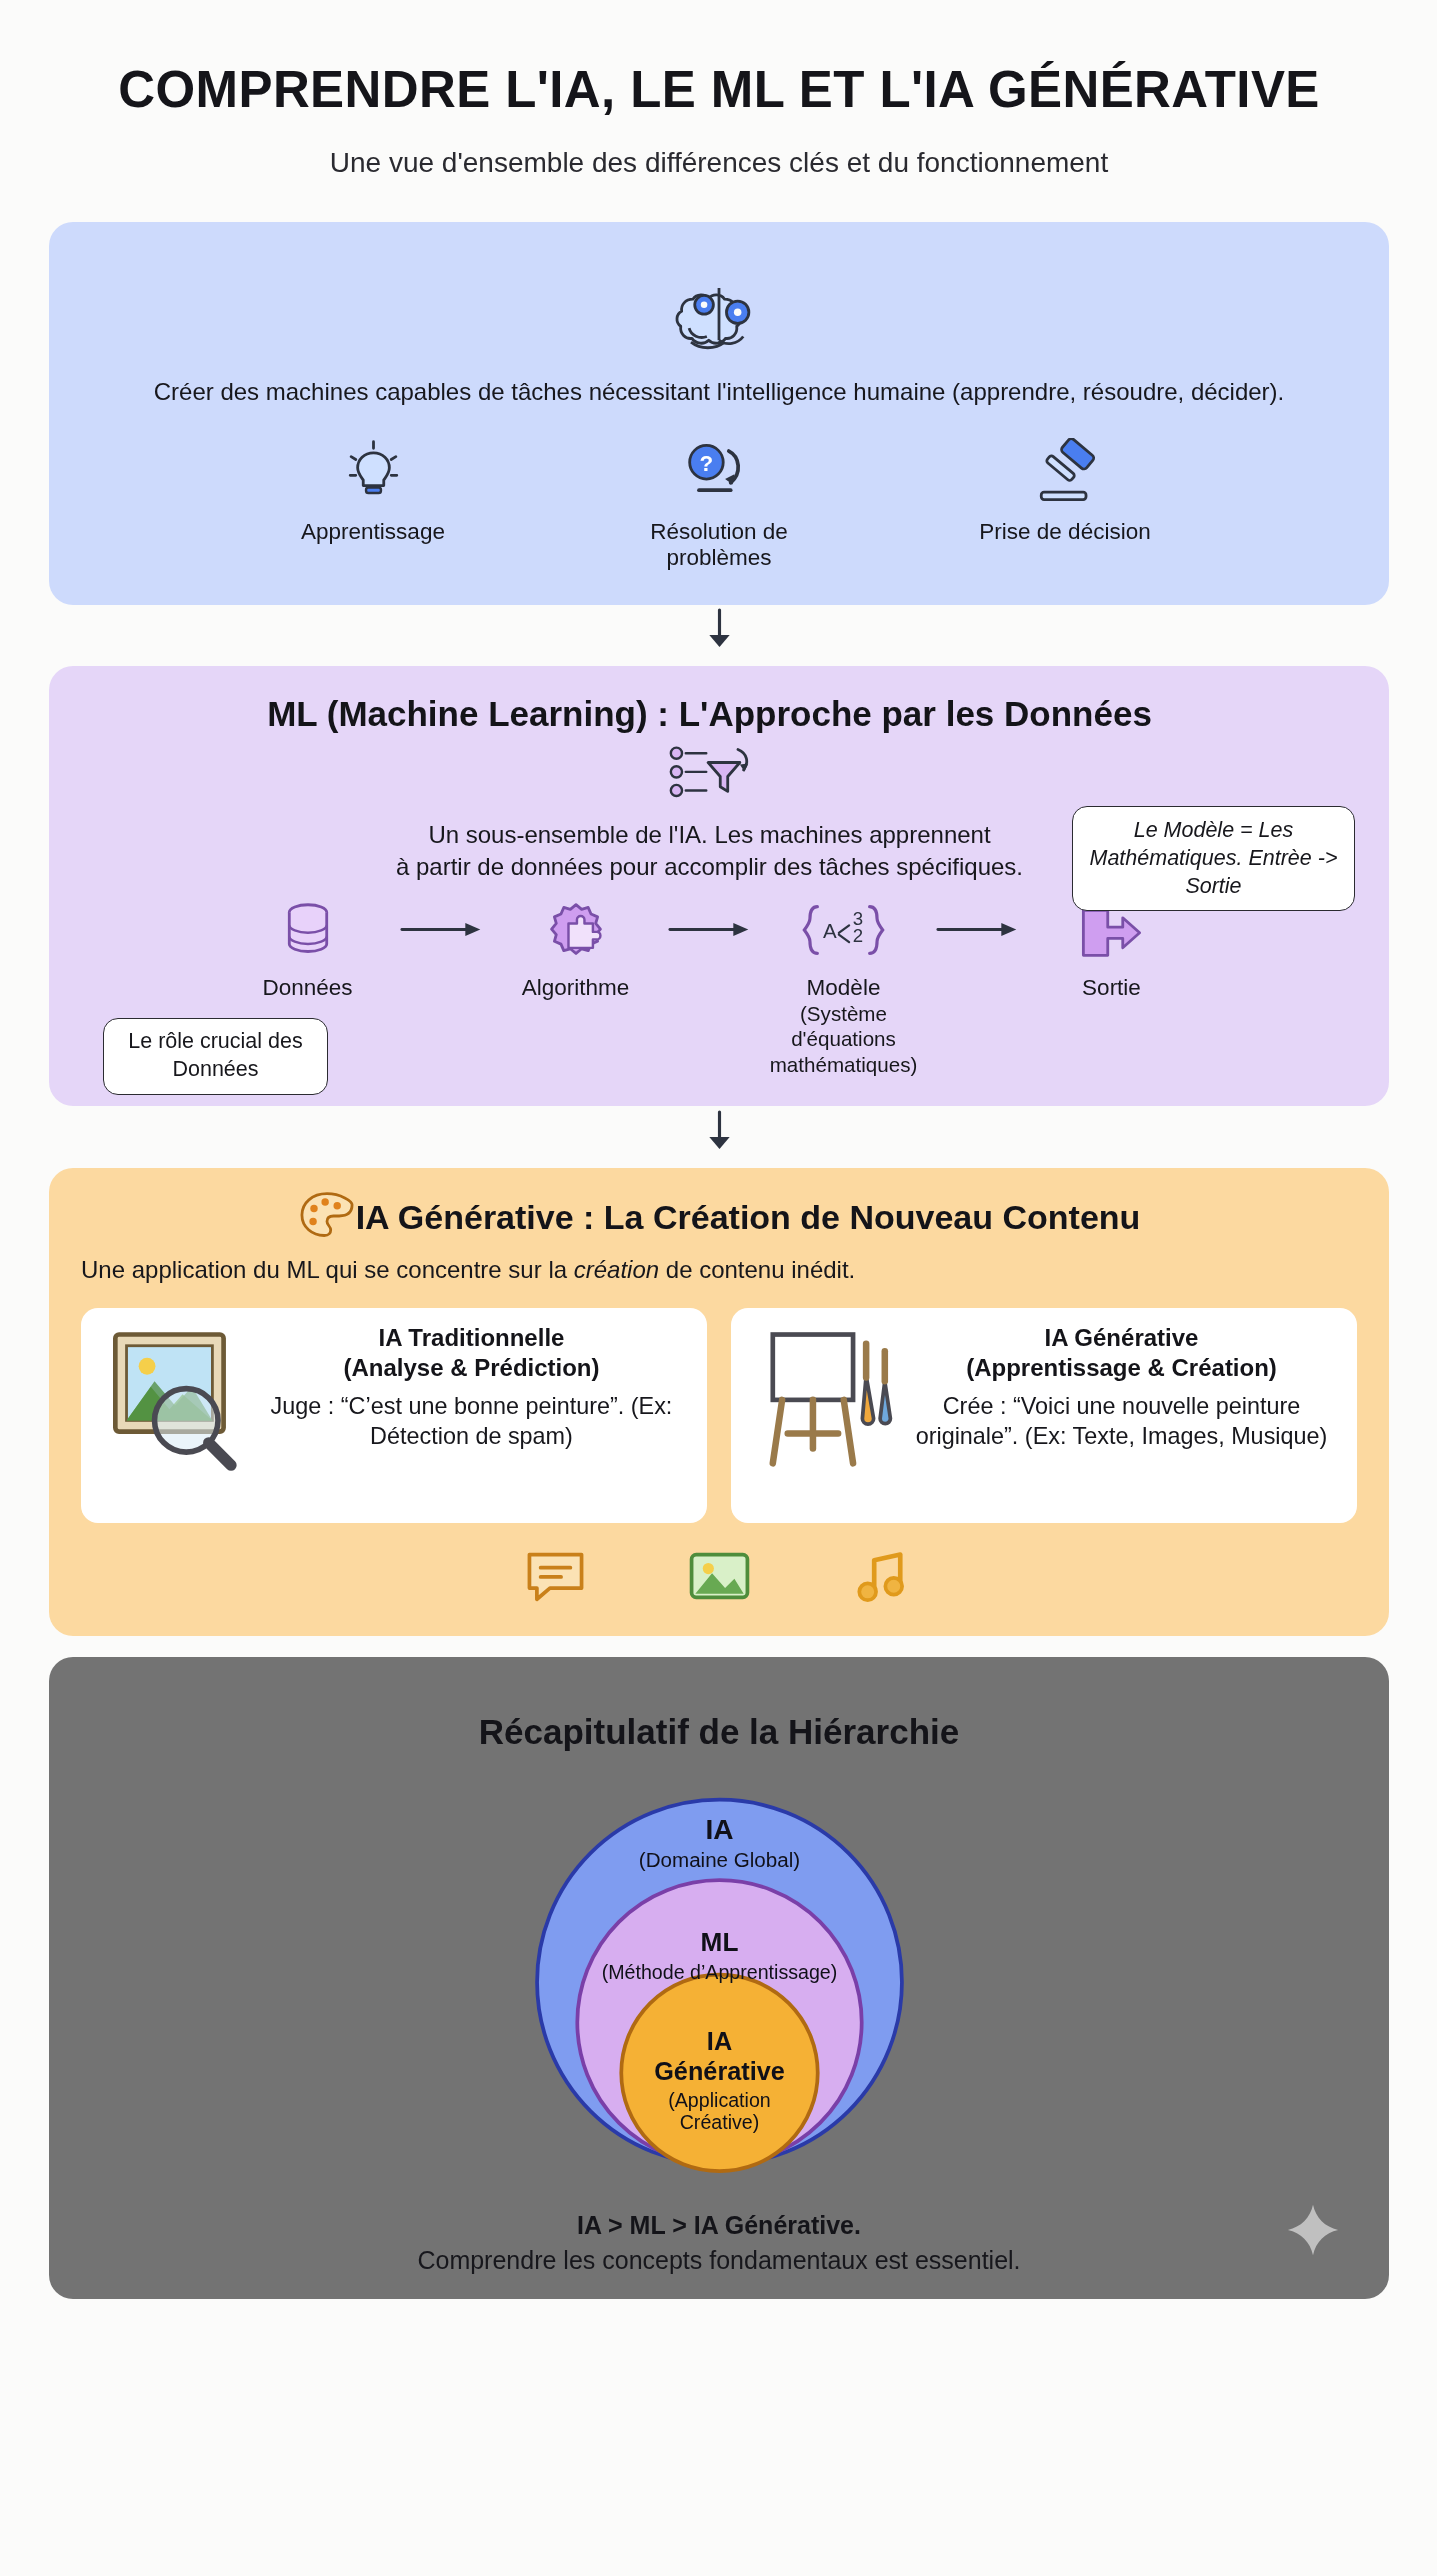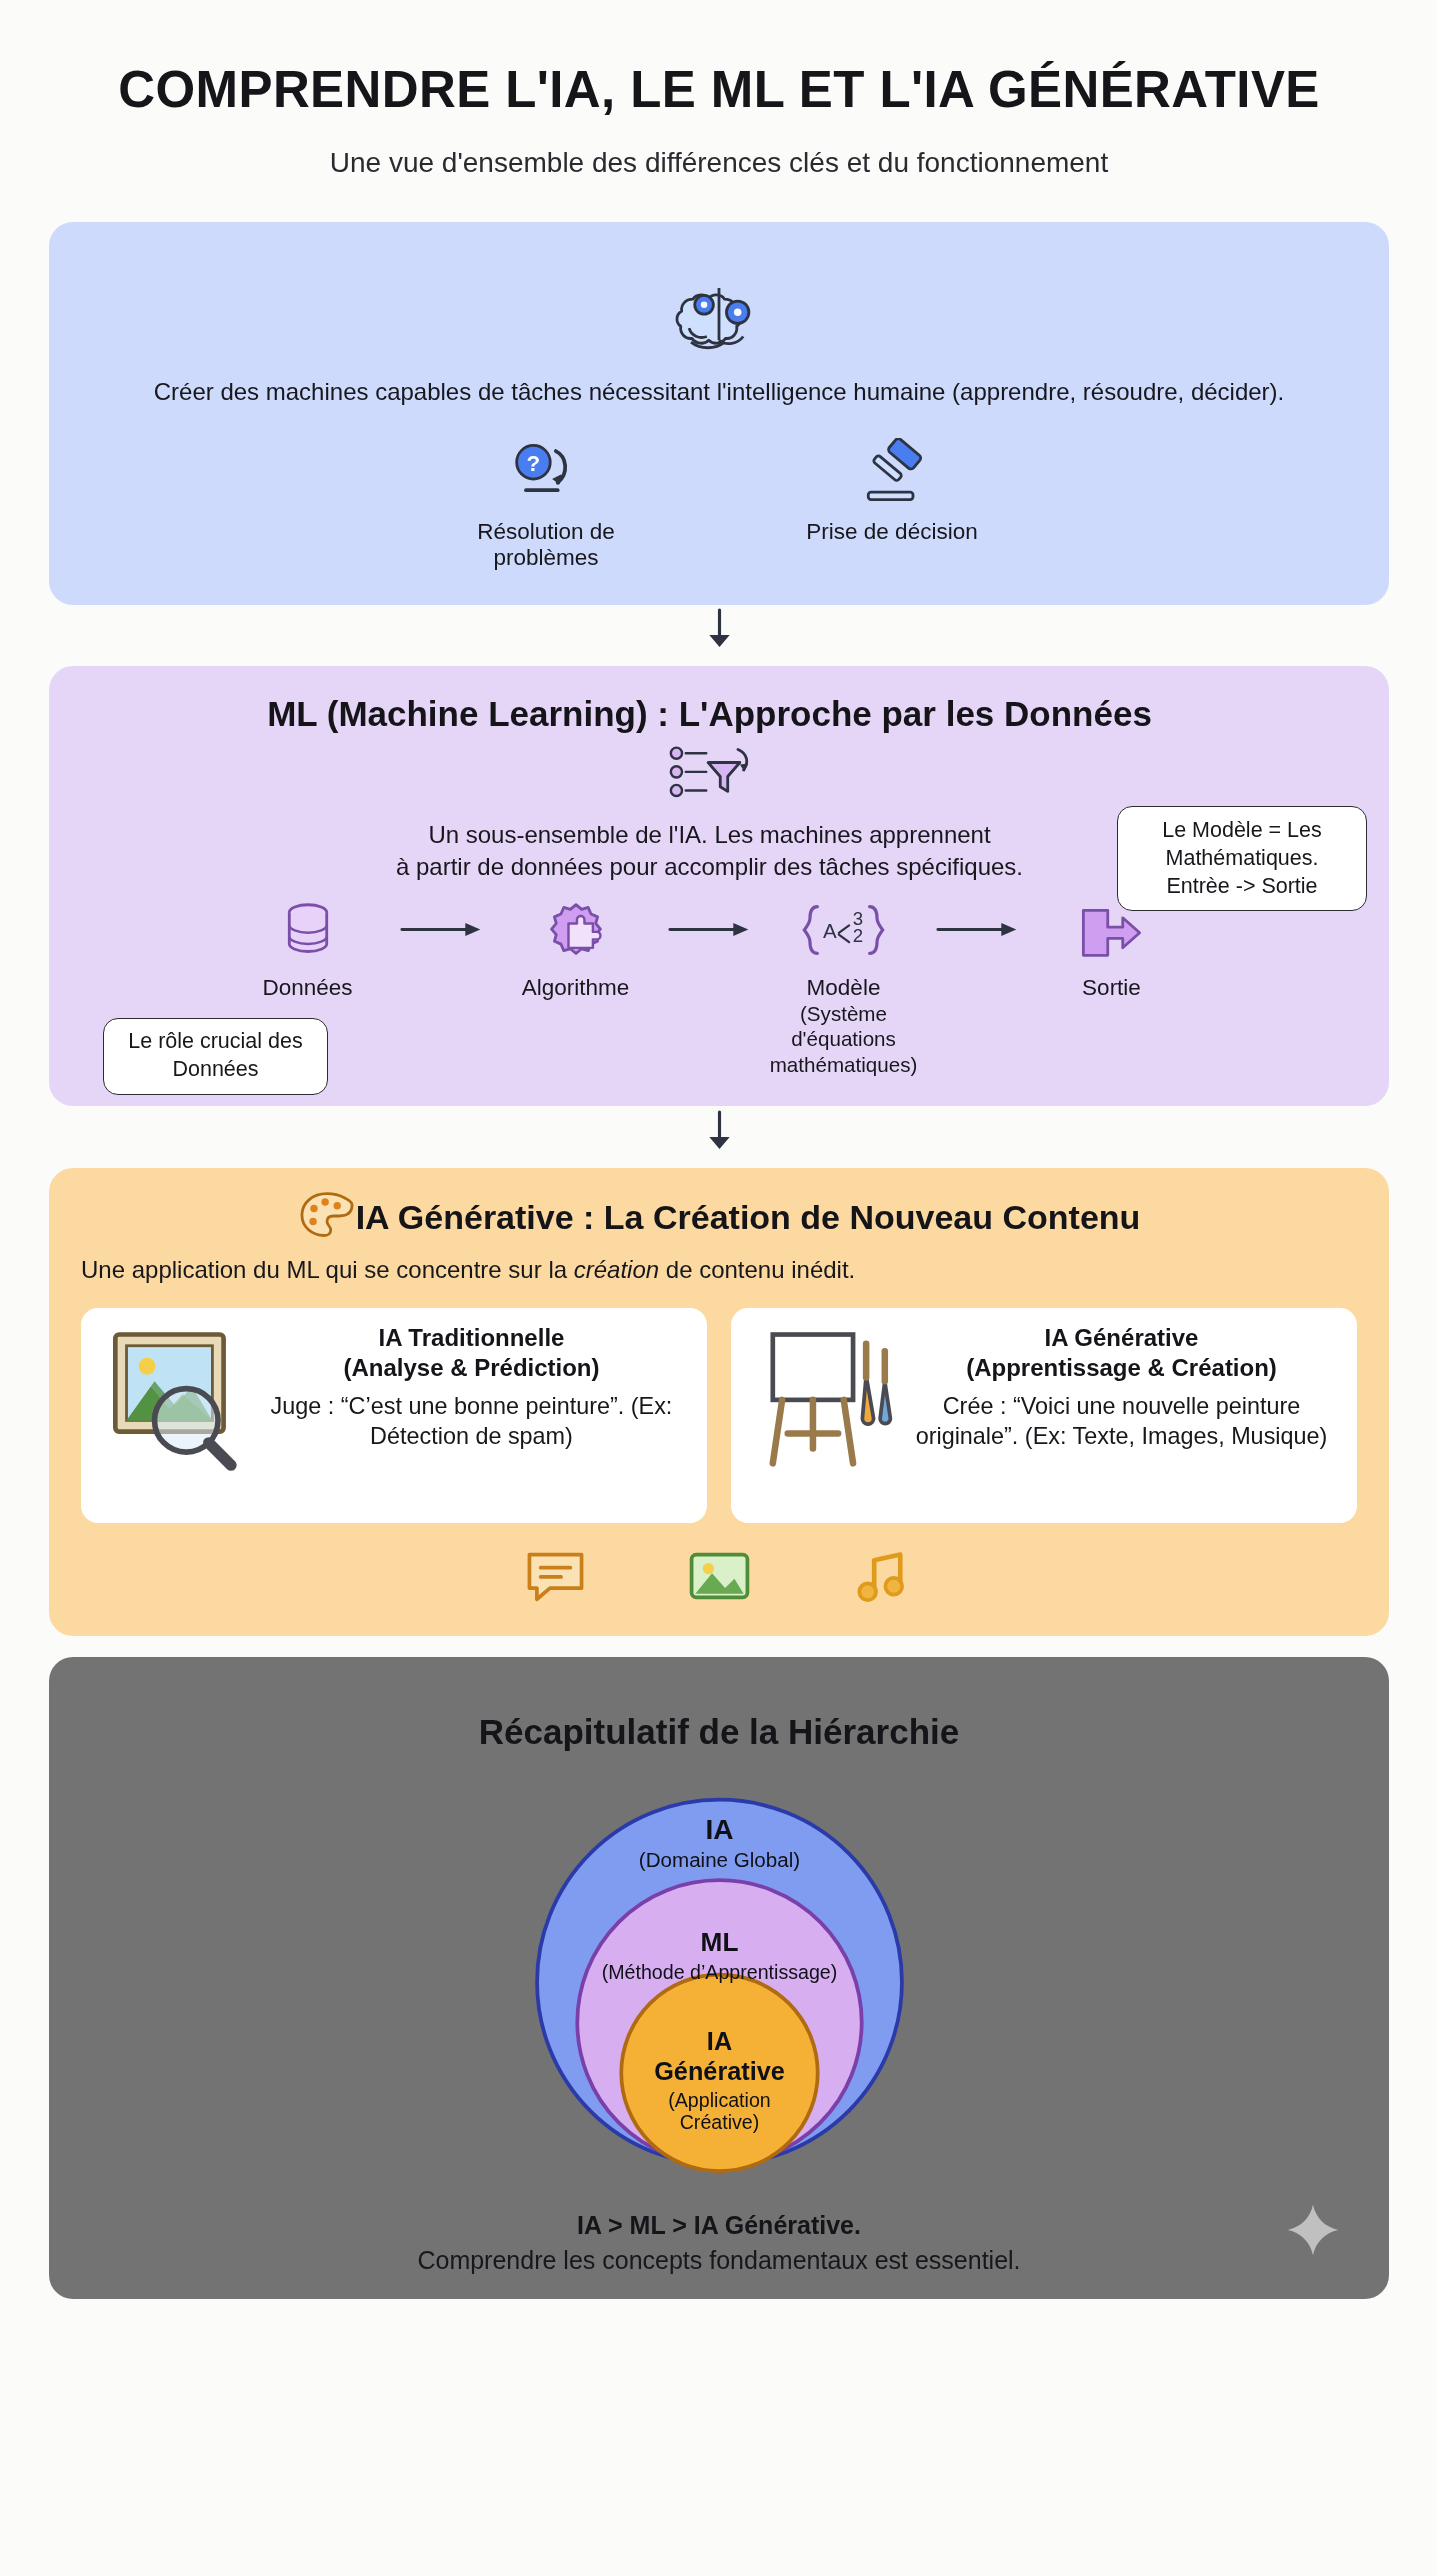--- a/index.html
+++ b/index.html
@@ -152,23 +152,24 @@
     background: #ffffff;
     border: 1.9px solid #2b2b31;
     border-radius: 15px;
     padding: 9.4px 15px;
     font-size: 21.5px;
     line-height: 1.3;
     text-align: center;
     color: #17171c;
   }
   .bubble.right {
-    right: 22px;
+    right: 34px;
     top: 140px;
-    width: 250px;
+    width: 283px;
+    font-style: italic;
   }
   .bubble.left {
     left: 54px;
     bottom: 11.2px;
     width: 225px;
   }
 
   
   .gen-head {
     display: flex;
@@ -278,20 +279,30 @@
         <circle cx="44" cy="36" r="3.5" fill="#fbfbfa"></circle>
         <circle cx="80" cy="44" r="12" fill="#4a7ef0" stroke="#2d3340" stroke-width="3"></circle>
         <circle cx="80" cy="44" r="4" fill="#fbfbfa"></circle>
         <path d="M30 76c10 8 26 8 36 0" stroke="#2d3340" stroke-width="3" fill="none"></path>
       </svg>
     </div>
 
     <p class="card-desc">Créer des machines capables de tâches nécessitant l'intelligence humaine (apprendre, résoudre, décider).</p>
 
     <div class="icon-row">
+      <div class="icon-item">
+        <div class="glyph">
+          <svg width="69" height="69" viewBox="0 0 74 74">
+            <path d="M37 16c-10 0-17 7-17 16 0 6 4 10 6 13v6h22v-6c2-3 6-7 6-13 0-9-7-16-17-16z" fill="#cfe0ff" stroke="#2d3340" stroke-width="3" stroke-linejoin="round"></path>
+            <rect x="29" y="53" width="16" height="6" rx="2.5" fill="#4a7ef0" stroke="#2d3340" stroke-width="2.6"></rect>
+            <path d="M37 4v7M13 20l5 3M61 20l-5 3M12 40h6M62 40h-6" stroke="#2d3340" stroke-width="3" stroke-linecap="round"></path>
+          </svg>
+        </div>
+        <div class="cap">Apprentissage</div>
+      </div>
 
       <div class="icon-item">
         <div class="glyph">
           <svg width="79" height="69" viewBox="0 0 84 74">
             <circle cx="28" cy="26" r="18" fill="#4a7ef0" stroke="#2d3340" stroke-width="3"></circle>
             <text x="28" y="35" text-anchor="middle" font-family="Liberation Sans, sans-serif" font-size="24" font-weight="bold" fill="#ffffff">?</text>
             <path d="M52 14c12 6 14 24 2 34" stroke="#2d3340" stroke-width="4" fill="none" stroke-linecap="round"></path>
             <path d="M48 44l8 6 2-11z" fill="#2d3340"></path>
             <path d="M20 56h34" stroke="#2d3340" stroke-width="4" stroke-linecap="round"></path>
           </svg>

